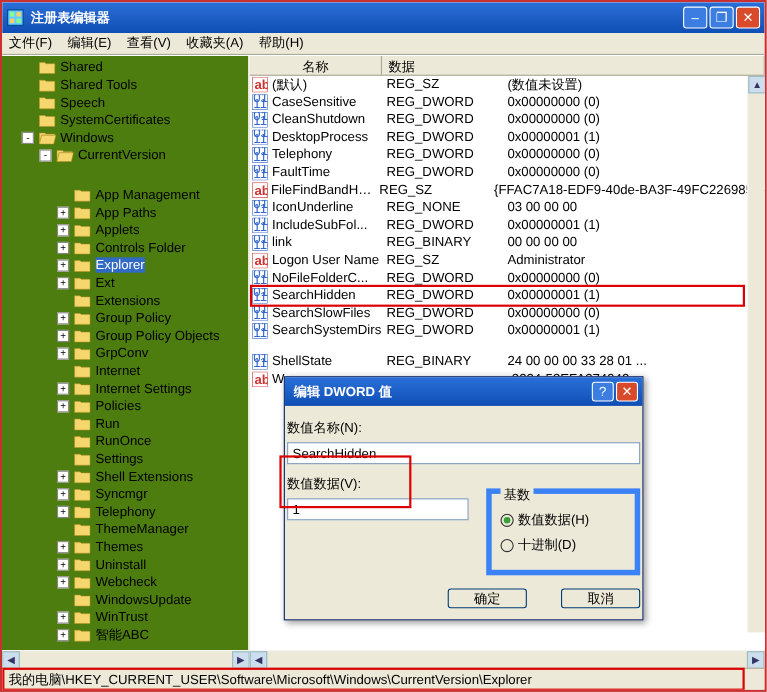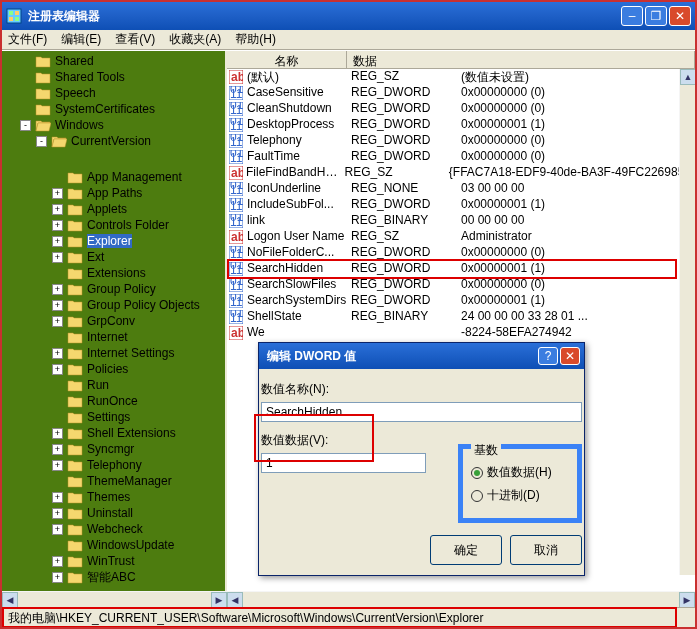--- a/index.html
+++ b/index.html
@@ -38,29 +38,29 @@
 .dialog .dtitle { height: 26px; background: linear-gradient(#2a6fd8, #0e4fb5); color: #fff; display: flex; align-items: center; padding: 0 4px; }
 .dialog .dtitle .t { flex: 1; font-weight: bold; padding-left: 4px; }
 .dialog .dtitle .dbtn { width: 20px; height: 18px; border: 1px solid #fff; border-radius: 3px; margin-left: 2px; display: flex; align-items: center; justify-content: center; cursor: pointer; }
 .dialog .dtitle .help { background: #3b7de0; } .dialog .dtitle .close { background: #d94a2b; }
 .dialog .body { padding: 12px 2px 10px; }
 .dialog .label { margin-bottom: 4px; }
 .dialog input[type=text] { width: 100%; height: 20px; border: 1px solid #7f9db9; padding: 1px 4px; background: #fff; }
 .fieldset { border: 5px solid #3b82f6; padding: 6px 8px 8px; margin-top: 12px; }
 .fieldset .legend { position: relative; top: -13px; background: #ece9d8; padding: 0 3px; display: inline; }
 .fieldset .inner { margin-top: -8px; }
-.grp-row { display: flex; gap: 32px; align-items: flex-start; }
+.grp-row { display: flex; gap: 16px; align-items: flex-start; }
 .grp-left { position: relative; }
 .grp-left input { width: 105px; }
 .grp-left .hl2 { position: absolute; border: 2px solid #d00; left: -7px; top: -18px; width: 120px; height: 48px; pointer-events: none; }
 .radio { display: flex; align-items: center; gap: 4px; margin-bottom: 6px; }
 .radio .r { width: 12px; height: 12px; border: 1px solid #333; border-radius: 50%; display: flex; align-items: center; justify-content: center; }
 .radio .r.on::after { content: ""; width: 6px; height: 6px; background: #38a038; border-radius: 50%; }
 .btnrow { display: flex; justify-content: flex-end; gap: 8px; margin-top: 12px; }
-.btnrow button { width: 72px; height: 30px; background: #ece9d8; border: 1px solid #003c74; border-radius: 3px; cursor: pointer; }
+.btnrow button { width: 72px; height: 18px; background: #ece9d8; border: 1px solid #003c74; border-radius: 3px; cursor: pointer; margin-left: 23px; }
 .vscroll { position: absolute; right: 0; top: 18px; bottom: 16px; width: 16px; background: #ece9d8; border-left: 1px solid #f5f5f5; }
 .hscroll-t { height: 16px; background: #ece9d8; border-top: 1px solid #f5f5f5; display: flex; }
 .sbtn { width: 16px; height: 16px; background: #cde; border: 1px solid #9bb; display: inline-flex; align-items: center; justify-content: center; font-size: 9px; color: #336; }
 .hscroll-row { display: flex; }
 .hscroll-row .tree-h { width: 225px; } .hscroll-row .list-h { flex: 1; }
 </style>
 </head>
 <body>
 
 <div class="window">
@@ -466,21 +466,21 @@
           <div class="list-row" style="position: relative;">
             <span class="ricon">
               <svg width="14" height="14">
                 <use href="#reg-bin"></use>
               </svg>
             </span>
             <span class="rname">SearchSystemDirs</span>
             <span class="rtype">REG_DWORD</span>
             <span class="rdata">0x00000001 (1)</span>
           </div>
-          <div class="list-row" style="position: relative;">
+          <div class="list-row" style="position: relative; margin-top: 12px;">
             <span class="ricon">
               <svg width="14" height="14">
                 <use href="#reg-bin"></use>
               </svg>
             </span>
             <span class="rname">ShellState</span>
             <span class="rtype">REG_BINARY</span>
             <span class="rdata">24 00 00 00 33 28 01 ...</span>
           </div>
           <div class="list-row" style="position: relative;">

